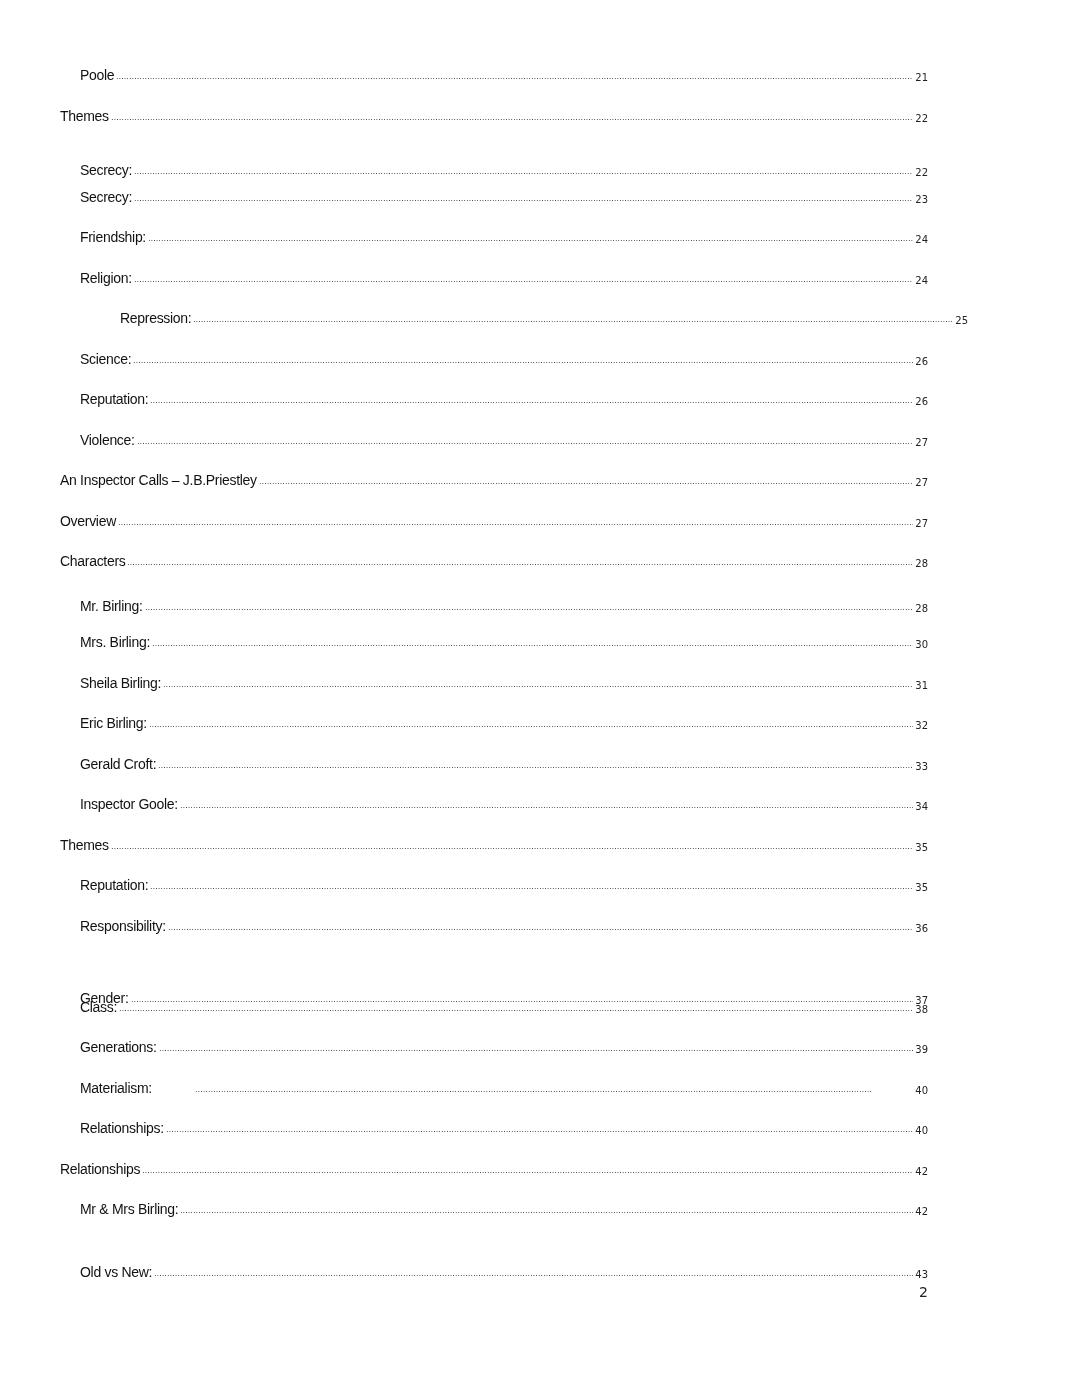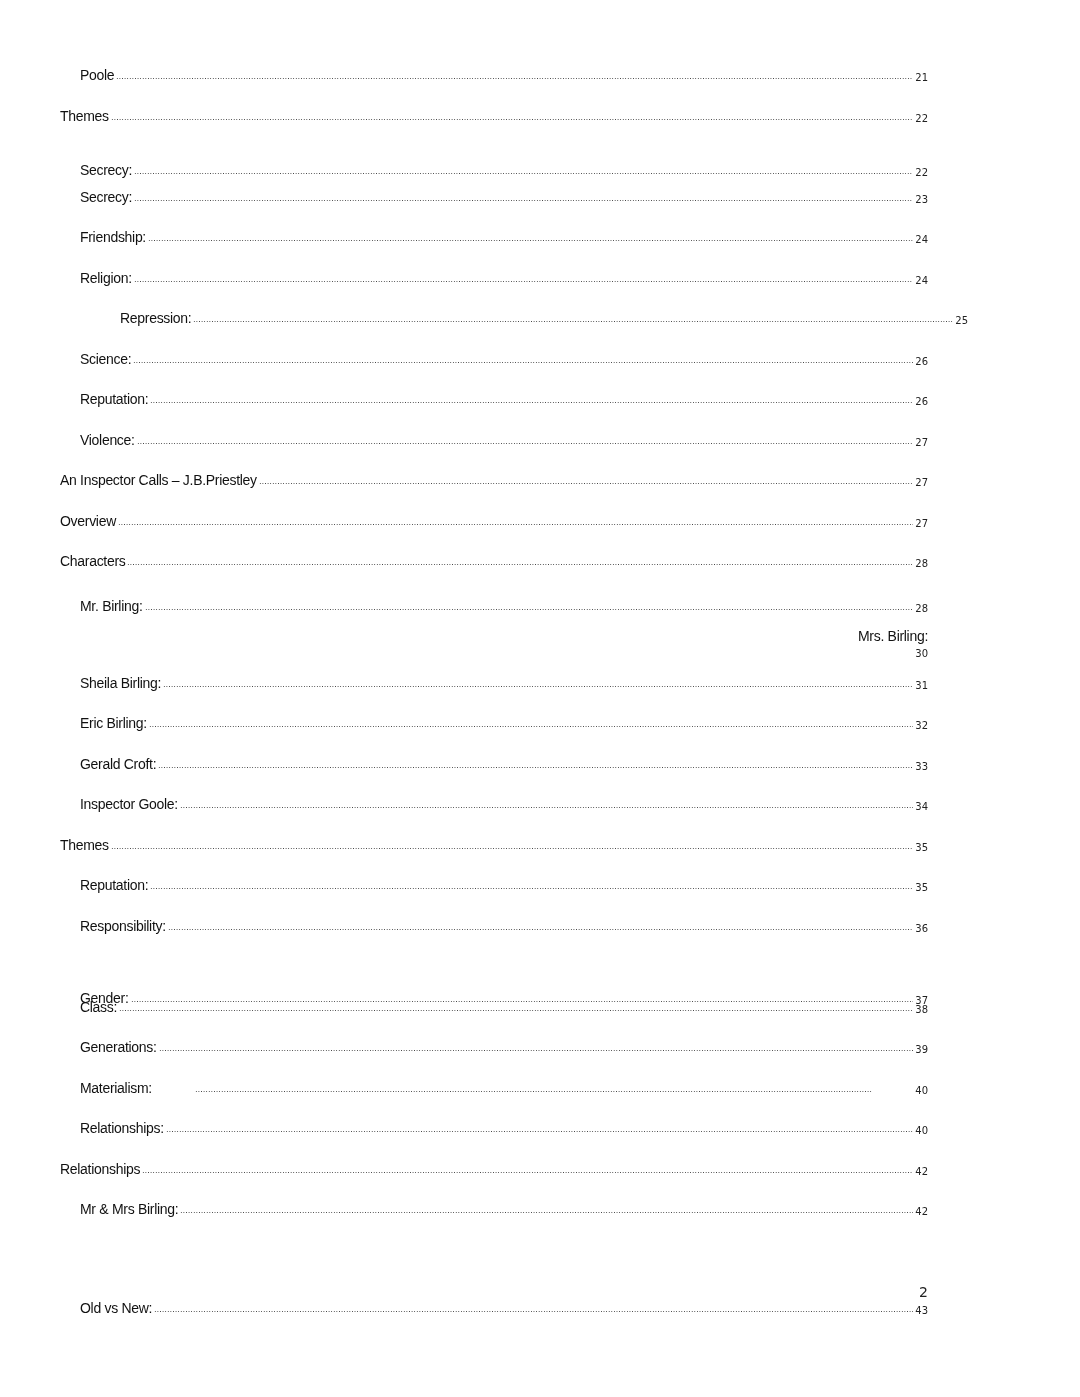--- a/index.html
+++ b/index.html
@@ -90,21 +90,21 @@
     <div class="row" style="top: 547px;">
       <span class="label">Characters</span>
       <span class="leader"></span>
       <span class="num">28</span>
     </div>
     <div class="row sub" style="top: 592px;">
       <span class="label">Mr. Birling:</span>
       <span class="leader"></span>
       <span class="num">28</span>
     </div>
-    <div class="row sub" style="top: 628px; flex-direction: column;">
+    <div class="row sub" style="top: 628px;">
       <span class="label">Mrs. Birling:</span>
       <span class="leader"></span>
       <span class="num">30</span>
     </div>
     <div class="row sub" style="top: 668.5px;">
       <span class="label">Sheila Birling:</span>
       <span class="leader"></span>
       <span class="num">31</span>
     </div>
     <div class="row sub" style="top: 709px;">
@@ -165,19 +165,19 @@
     <div class="row" style="top: 1154.5px;">
       <span class="label">Relationships</span>
       <span class="leader"></span>
       <span class="num">42</span>
     </div>
     <div class="row sub" style="top: 1195px;">
       <span class="label">Mr &amp; Mrs Birling:</span>
       <span class="leader"></span>
       <span class="num">42</span>
     </div>
-    <div class="row sub" style="top: 1294px;">
+    <div class="row sub" style="top: 1258px;">
       <span class="label">Old vs New:</span>
       <span class="leader"></span>
       <span class="num">43</span>
     </div>
   </div>
 <div class="page-number">2</div>
 
 </body></html>

